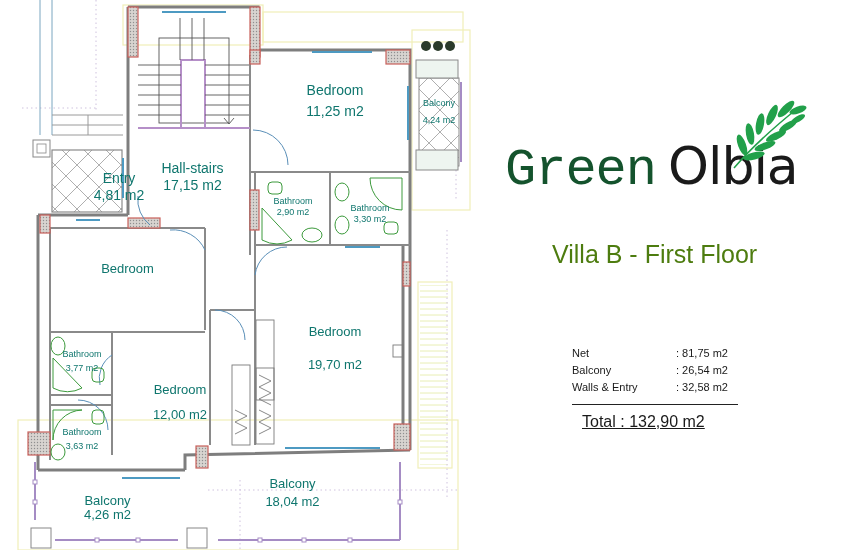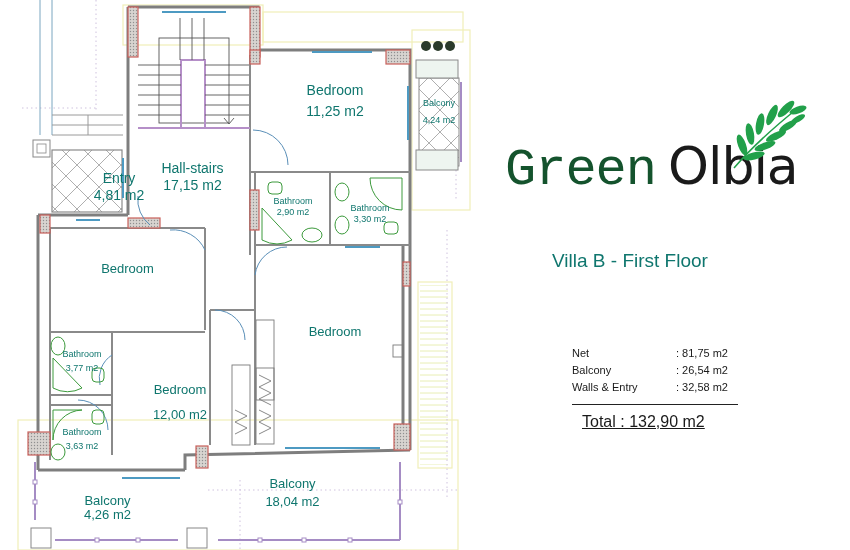--- a/index.html
+++ b/index.html
@@ -7,21 +7,21 @@
   .plan{position:absolute;left:0;top:0;width:850px;height:550px;}
   .lbl{position:absolute;text-align:center;font-family:"Liberation Sans",sans-serif;color:#0f766e;line-height:1.2;}
   .lbl span{display:block;}
   .l-lg{font-size:14px;}
   .l-md{font-size:13px;}
   .l-xs{font-size:9px;}
   .brand{position:absolute;left:505px;top:140px;font-size:52px;letter-spacing:-1px;font-family:"DejaVu Sans",sans-serif;font-weight:normal;line-height:1;}
   .brand .g{color:#14532d;font-family:Liberation Mono, monospace;}
   .brand .o{color:#1a1a1a;}
   .leaf{position:absolute;left:728px;top:100px;width:80px;height:70px;}
-  .subtitle{position:absolute;left:552px;top:250px;font-size:19px;color:#0f766e;}
+  .subtitle{position:absolute;left:552px;top:240px;font-size:25px;color:#4d7c0f;}
   .areas{position:absolute;left:572px;top:345px;width:170px;font-size:11px;}
   .arow{display:flex;height:17px;line-height:17px;}
   .arow .k{width:104px;}
   .arow .v{flex:1;}
   .rule{position:absolute;left:572px;top:404px;width:166px;height:0;border-top:1.6px solid #222;}
   .total{position:absolute;left:582px;top:413px;font-size:16px;text-decoration:underline;}
 </style>
 </head>
 <body>
 
@@ -245,20 +245,21 @@
 </div>
 <div class="lbl l-xs" style="left:340px;top:203px;width:60px;">
   <span>Bathroom</span>
   <span>3,30 m2</span>
 </div>
 <div class="lbl l-md" style="left:75px;top:260px;width:105px;line-height:1.45;">
   <span>Bedroom</span>
 </div>
 <div class="lbl l-md" style="left:290px;top:316px;width:90px;line-height:2.5;">
   <span>Bedroom</span>
+  <span>19,70 m2</span>
 </div>
 <div class="lbl l-xs" style="left:52px;top:347px;width:60px;line-height:1.6;">
   <span>Bathroom</span>
   <span>3,77 m2</span>
 </div>
 <div class="lbl l-md" style="left:130px;top:378px;width:100px;line-height:1.9;">
   <span>Bedroom</span>
   <span>12,00 m2</span>
 </div>
 <div class="lbl l-xs" style="left:52px;top:425px;width:60px;line-height:1.6;">

